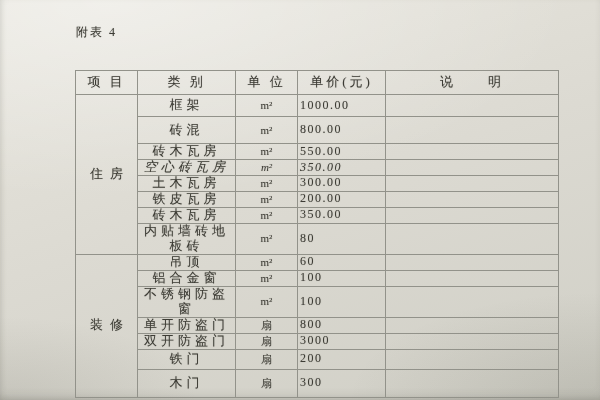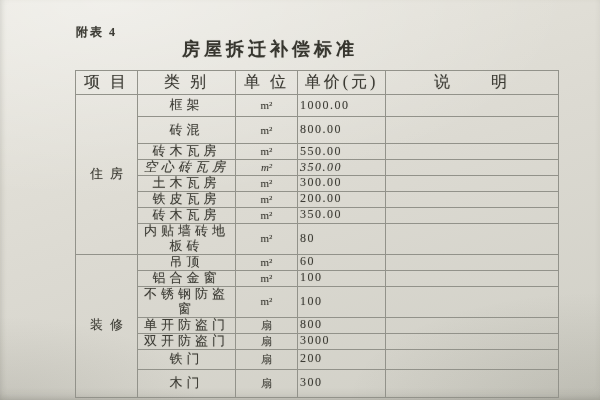--- a/index.html
+++ b/index.html
@@ -16,21 +16,21 @@
       radial-gradient(140% 90% at 18% 0%, rgba(255,255,255,0.42), rgba(255,255,255,0) 55%),
       radial-gradient(70% 45% at 100% 100%, rgba(70,70,58,0.14), rgba(70,70,58,0) 60%),
       radial-gradient(55% 35% at 0% 100%, rgba(70,70,58,0.12), rgba(70,70,58,0) 60%),
       linear-gradient(163deg, #e8e6de 0%, #dcdad2 48%, #d0cfc6 100%);
     box-shadow: inset 0 -7px 12px -7px rgba(55,55,45,0.30),
                 inset 4px 0 8px -5px rgba(55,55,45,0.18);
     text-shadow: 0 0 1px rgba(64,62,56,0.30);
   }
   .annex {
     position: absolute; left: 76px; top: 24px;
-    font-size: 12px; font-weight: bold; letter-spacing: 2px;
+    font-size: 12px; font-weight: normal; letter-spacing: 2px;
   }
   .title {
     position: absolute; left: 145px; top: 37px; width: 250px;
     text-align: center;
     font-size: 18px; font-weight: bold; letter-spacing: 4px;
     color: #37362f;
   }
   table.tbl {
     position: absolute; left: 75px; top: 70px;
     width: 483px;
@@ -39,35 +39,34 @@
   }
   .tbl th, .tbl td {
     border: 1px solid #92928a;
     padding: 0 2px;
     vertical-align: middle;
     font-weight: normal;
     line-height: 1.15;
   }
   .tbl thead tr { height: 24px; }
   .tbl th {
-    font-size: 16px; letter-spacing: 3px; text-align: center;
+    font-size: 13px; letter-spacing: 3px; text-align: center;
     color: #3b3a33;
   }
   td.group   { text-align: center; font-size: 13px; letter-spacing: 7px; text-indent: 7px; }
   td.category{ text-align: center; font-size: 13px; letter-spacing: 4px; margin-top: 36px; }
   td.unit    { text-align: center; font-size: 11px; letter-spacing: 0; }
   td.price   { text-align: left; font-size: 12px; letter-spacing: 1.5px; }
   td.note    { }
 </style>
 </head>
 <body>
 
 <div class="photo">
   <div class="annex">附表 4</div>
-  <div class="title">房屋拆迁补偿标准</div>
 
   <table class="tbl">
     <colgroup>
       <col style="width:62px">
       <col style="width:98px">
       <col style="width:62px">
       <col style="width:88px">
       <col style="width:173px">
     </colgroup>
     <thead>

